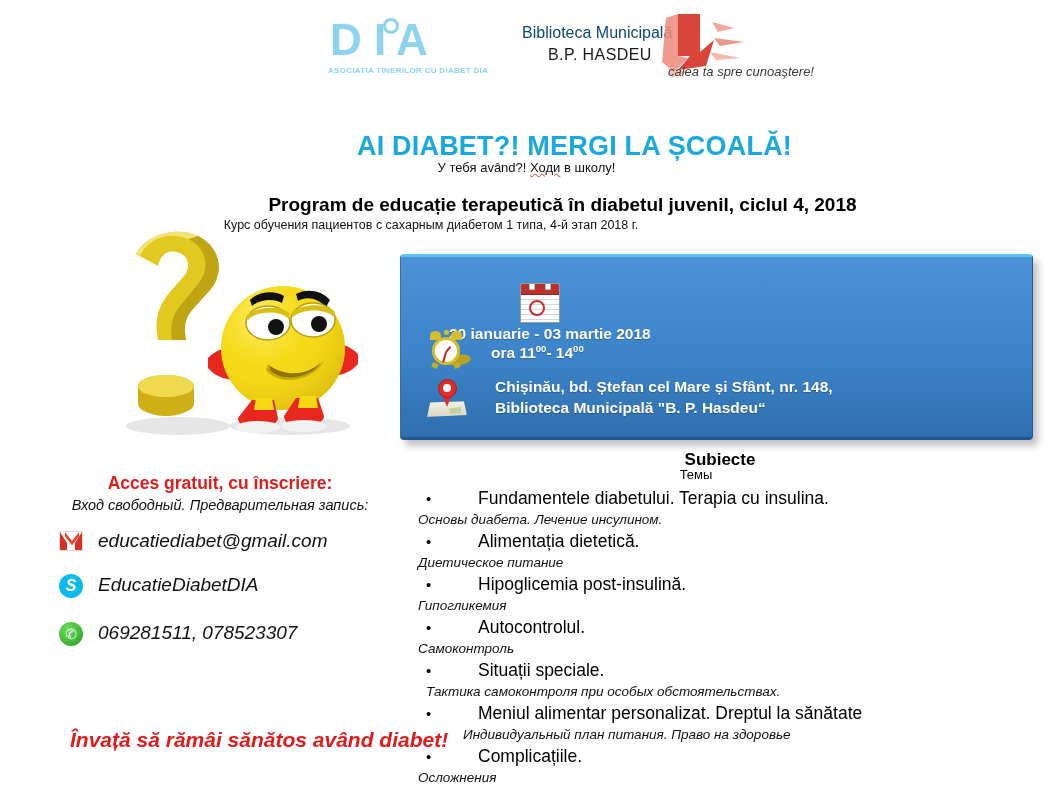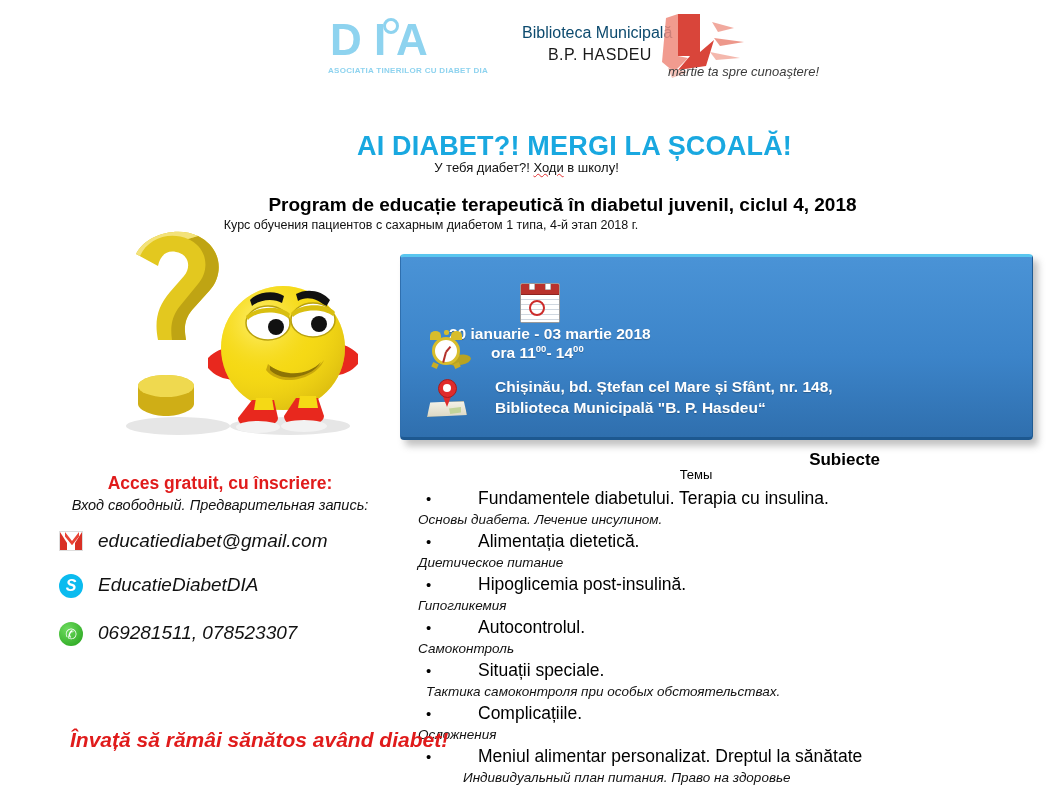--- a/index.html
+++ b/index.html
@@ -119,21 +119,21 @@
   .map-wrap{position:absolute;left:0;top:0;width:42px;height:44px;}
   .map-sheet{position:absolute;left:0;bottom:2px;width:40px;height:16px;
     background:linear-gradient(180deg,#f3f1e6,#ddd9c6);
     clip-path:polygon(8% 10%,92% 0%,100% 88%,0% 100%);border:1px solid #c9c4ad;box-sizing:border-box;}
   .map-green{position:absolute;left:22px;bottom:5px;width:12px;height:7px;background:#c2d49a;clip-path:polygon(0 20%,100% 0,100% 80%,10% 100%);}
   .pin{position:absolute;left:11px;top:4px;width:19px;height:19px;background:#e02b2b;border:1px solid #a81c1c;border-radius:50% 50% 50% 50%;box-sizing:border-box;}
   .pin:after{content:"";position:absolute;left:3.5px;top:3.5px;width:8px;height:8px;background:#fff;border-radius:50%;}
   .pin-tail{position:absolute;left:15px;top:19px;width:0;height:0;border-left:5px solid transparent;border-right:5px solid transparent;border-top:13px solid #e02b2b;}
 
   
-  #subiecte-ro{position:absolute;left:560px;top:450px;width:320px;text-align:right;font-size:17px;font-weight:bold;}
+  #subiecte-ro{position:absolute;left:560px;top:450px;width:320px;text-align:center;font-size:17px;font-weight:bold;}
   #subiecte-ru{position:absolute;left:536px;top:467px;width:320px;text-align:center;font-size:13px;}
 
   #topics{position:absolute;left:418px;top:486px;width:520px;}
   .topic{position:relative;}
   .topic-ro{font-size:17.5px;color:#000;padding-left:60px;position:relative;line-height:25px;white-space:nowrap;}
   .topic-ro:before{content:"\2022";position:absolute;left:8px;top:0;font-size:15px;}
   .topic-ru{font-size:13.5px;font-style:italic;color:#111;line-height:18px;white-space:nowrap;}
   .topic-ru.ind{padding-left:8px;}
   .topic-ru.ind2{padding-left:45px;}
 
@@ -189,26 +189,26 @@
     <div id="hasdeu-l1">Biblioteca Municipală</div>
     <div id="hasdeu-l2">B.P. HASDEU</div>
     <svg id="hasdeu-arrow" viewBox="0 0 110 70">
       <path d="M30 2 L52 2 L52 40 L66 28 L58 54 L30 58 L42 44 L30 44 Z" fill="#d9453a"></path>
       <path d="M18 6 L30 2 L30 44 L40 46 L26 60 L14 50 Z" fill="#ef8a7b" opacity="0.85"></path>
       <path d="M64 10 L86 16 L70 20 Z" fill="#f0a093" opacity="0.9"></path>
       <path d="M66 26 L96 30 L72 34 Z" fill="#eb8d7e" opacity="0.9"></path>
       <path d="M62 40 L92 46 L68 48 Z" fill="#f3b0a4" opacity="0.9"></path>
       <path d="M20 56 L40 60 L24 66 Z" fill="#f4bdb2" opacity="0.9"></path>
     </svg>
-    <div id="hasdeu-tag">martie ta spre cunoaştere!</div>
+    <div id="hasdeu-tag">calea ta spre cunoaştere!</div>
   </div>
 </div>
 
 <div id="title-main">AI DIABET?! MERGI LA ȘCOALĂ!</div>
-<div id="title-main-ru"><span>У тебя диабет?! </span><span class="squig">Ходи</span><span> в школу!</span></div>
+<div id="title-main-ru"><span>У тебя având?! </span><span class="squig">Ходи</span><span> в школу!</span></div>
 
 <div id="prog-ro">Program de educație terapeutică în diabetul juvenil, ciclul 4, 2018</div>
 <div id="prog-ru">Курс обучения пациентов с сахарным диабетом 1 типа, 4-й этап 2018 г.</div>
 
 <svg id="mascot" viewBox="0 0 300 225">
   <ellipse cx="78" cy="198" rx="52" ry="9" fill="#e6e6e6"></ellipse>
   <ellipse cx="190" cy="198" rx="60" ry="9" fill="#e6e6e6"></ellipse>
 
   <g>
     <path d="M36 26 C46 6 78 -2 98 8 C122 20 124 46 110 62 L92 82 C84 92 84 100 86 112 L58 112 C54 92 58 78 70 64 L84 48 C92 38 88 26 76 24 C66 22 60 28 58 38 Z" fill="#e3c81f"></path>
@@ -324,26 +324,26 @@
   </div>
   <div class="topic">
     <div class="topic-ro">Autocontrolul.</div>
     <div class="topic-ru">Самоконтроль</div>
   </div>
   <div class="topic">
     <div class="topic-ro">Situații speciale.</div>
     <div class="topic-ru ind">Тактика самоконтроля при особых обстоятельствах.</div>
   </div>
   <div class="topic">
+    <div class="topic-ro">Meniul alimentar personalizat. Dreptul la sănătate</div>
+    <div class="topic-ru ind2">Индивидуальный план питания. Право на здоровье</div>
+  </div>
+  <div class="topic">
     <div class="topic-ro">Complicațiile.</div>
     <div class="topic-ru">Осложнения</div>
-  </div>
-  <div class="topic">
-    <div class="topic-ro">Meniul alimentar personalizat. Dreptul la sănătate</div>
-    <div class="topic-ru ind2">Индивидуальный план питания. Право на здоровье</div>
   </div>
 </div>
 
 <div id="acces-ro">Acces gratuit, cu înscriere:</div>
 <div id="acces-ru">Вход свободный. Предварительная запись:</div>
 
 <div class="contact-row" id="c-mail">
   <div class="contact-icon">
     <div class="gm">
         <div class="gm-v"></div>

